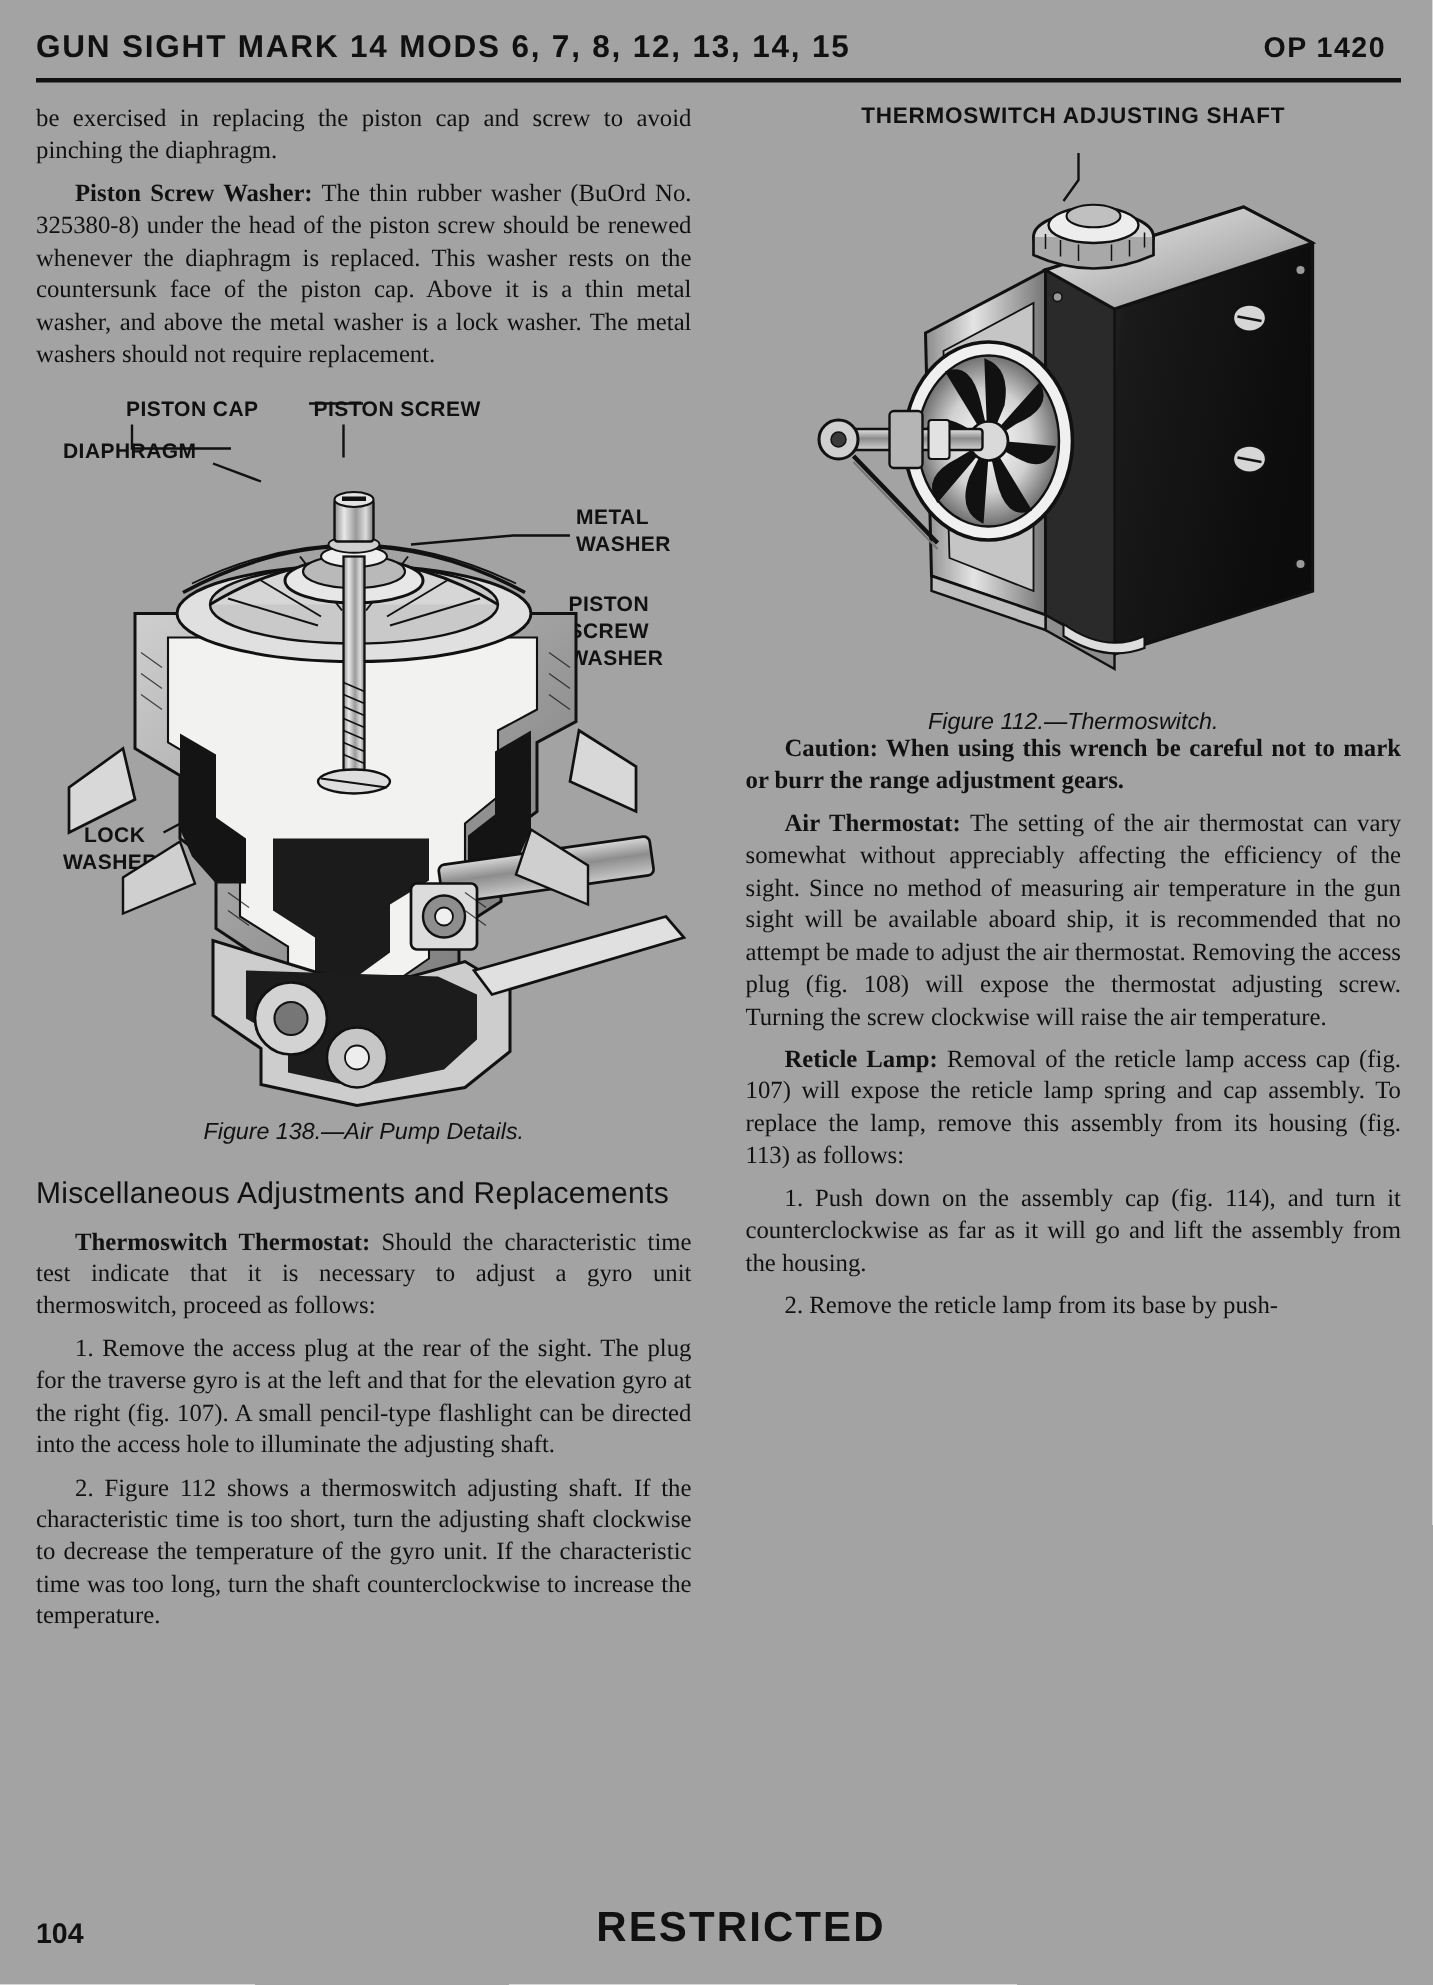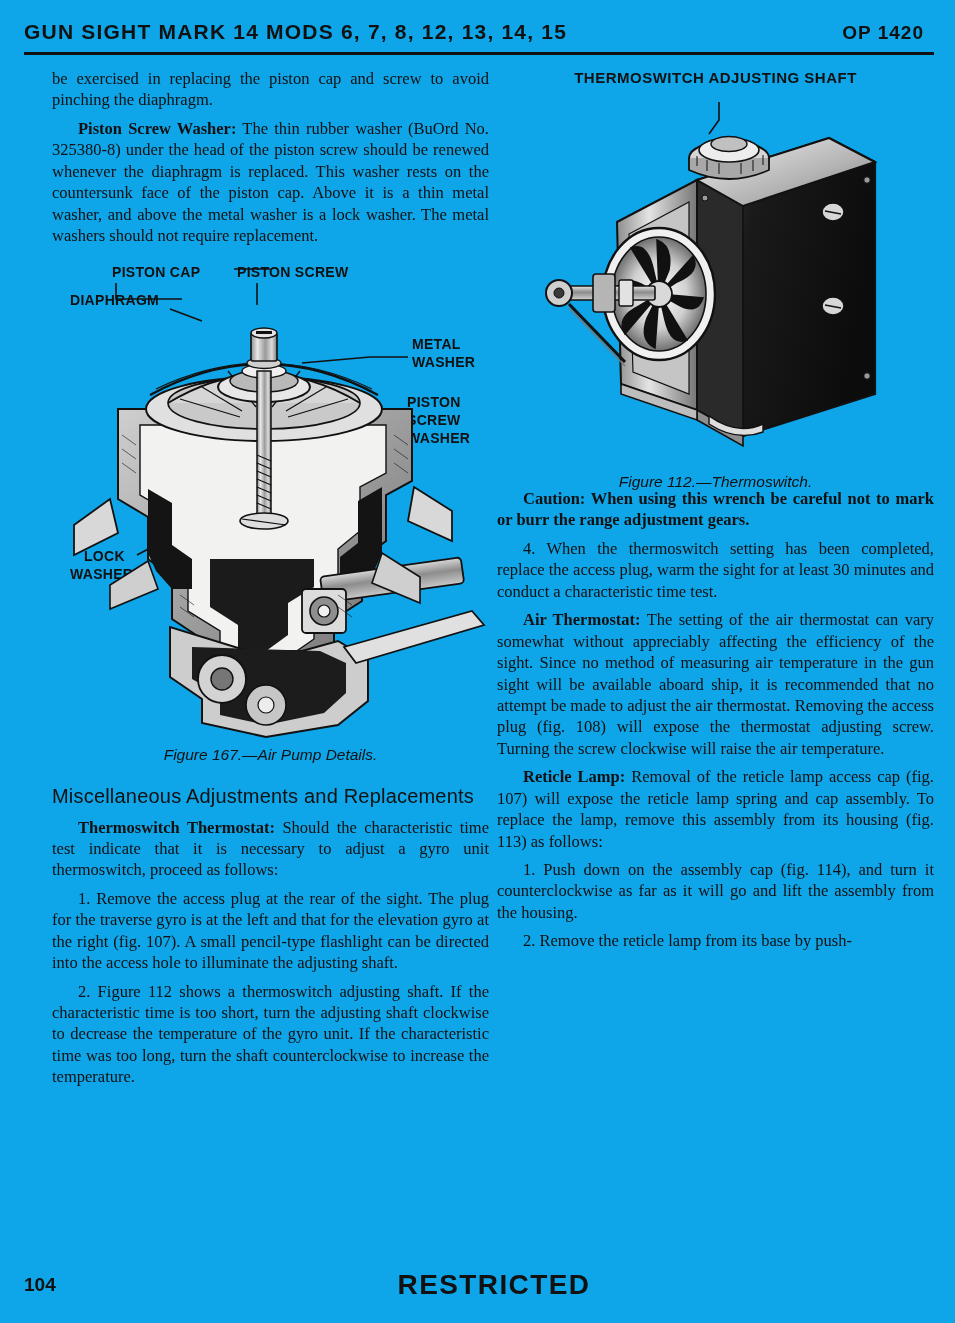--- a/index.html
+++ b/index.html
@@ -13,21 +13,21 @@
     font-family: "Liberation Serif", serif;
     color: #111;
     position: relative;
     overflow: hidden;
   }
   .page {
     position: absolute;
     left: 0; top: 0;
     width: 955px;
     height: 1323px;
-    background: #0ea5e9;
+    background: #a3a3a3;
   }
 
   
   .header {
     position: absolute;
     left: 24px;
     top: 20px;
     width: 910px;
     display: flex;
     justify-content: space-between;
@@ -55,21 +55,21 @@
 
   
   .col {
     position: absolute;
     top: 68px;
     width: 437px;
     font-size: 16.5px;
     line-height: 1.30;
     text-align: justify;
   }
-  .col-left { left: 24px; margin-left: 28px; }
+  .col-left { left: 24px; }
   .col-right { left: 497px; }
 
   p {
     margin: 0 0 7px 0;
     text-indent: 26px;
   }
   p.noindent { text-indent: 0; }
   .run-in {
     font-weight: bold;
   }
@@ -117,21 +117,21 @@
     margin-bottom: 6px;
   }
 
   
   .footer {
     position: absolute;
     left: 24px;
     bottom: 22px;
     width: 910px;
     display: flex;
-    align-items: center;
+    align-items: flex-end;
     font-family: "Liberation Sans", sans-serif;
     font-weight: bold;
   }
   .footer-page {
     font-size: 19px;
     width: 120px;
   }
   .footer-restricted {
     font-size: 28px;
     letter-spacing: 1.4px;
@@ -289,21 +289,21 @@
             <path d="M70 204 L84 214"></path>
           <path d="M342 176 L356 186"></path>
             <path d="M342 190 L356 200"></path>
             <path d="M342 204 L356 214"></path>
           <path d="M128 336 L142 346"></path>
             <path d="M128 348 L142 358"></path>
           <path d="M286 336 L300 346"></path>
             <path d="M286 348 L300 358"></path>
         </g>
       </svg>
-      <div class="fig-caption">Figure 167.—Air Pump Details.</div>
+      <div class="fig-caption">Figure 138.—Air Pump Details.</div>
     </div>
 
     <h2 class="section">Miscellaneous Adjustments and Replacements</h2>
 
     <p>
       <span class="run-in">Thermoswitch Thermostat:</span>
       <span>Should the characteristic time test indicate that it is necessary to adjust a gyro unit thermoswitch, proceed as follows:</span>
     </p>
 
     <p>1. Remove the access plug at the rear of the sight. The plug for the traverse gyro is at the left and that for the elevation gyro at the right (fig. 107). A small pencil-type flashlight can be directed into the access hole to illuminate the adjusting shaft.</p>
@@ -409,21 +409,20 @@
       </svg>
       <div class="fig-caption">Figure 112.—Thermoswitch.</div>
     </div>
 
 
     <p class="caution">
       <span>Caution:</span>
       <span>When using this wrench be careful not to mark or burr the range adjustment gears.</span>
     </p>
 
-    <p>4. When the thermoswitch setting has been completed, replace the access plug, warm the sight for at least 30 minutes and conduct a characteristic time test.</p>
 
     <p>
       <span class="run-in">Air Thermostat:</span>
       <span>The setting of the air thermostat can vary somewhat without appreciably affecting the efficiency of the sight. Since no method of measuring air temperature in the gun sight will be available aboard ship, it is recommended that no attempt be made to adjust the air thermostat. Removing the access plug (fig. 108) will expose the thermostat adjusting screw. Turning the screw clockwise will raise the air temperature.</span>
     </p>
 
     <p>
       <span class="run-in">Reticle Lamp:</span>
       <span>Removal of the reticle lamp access cap (fig. 107) will expose the reticle lamp spring and cap assembly. To replace the lamp, remove this assembly from its housing (fig. 113) as follows:</span>
     </p>

